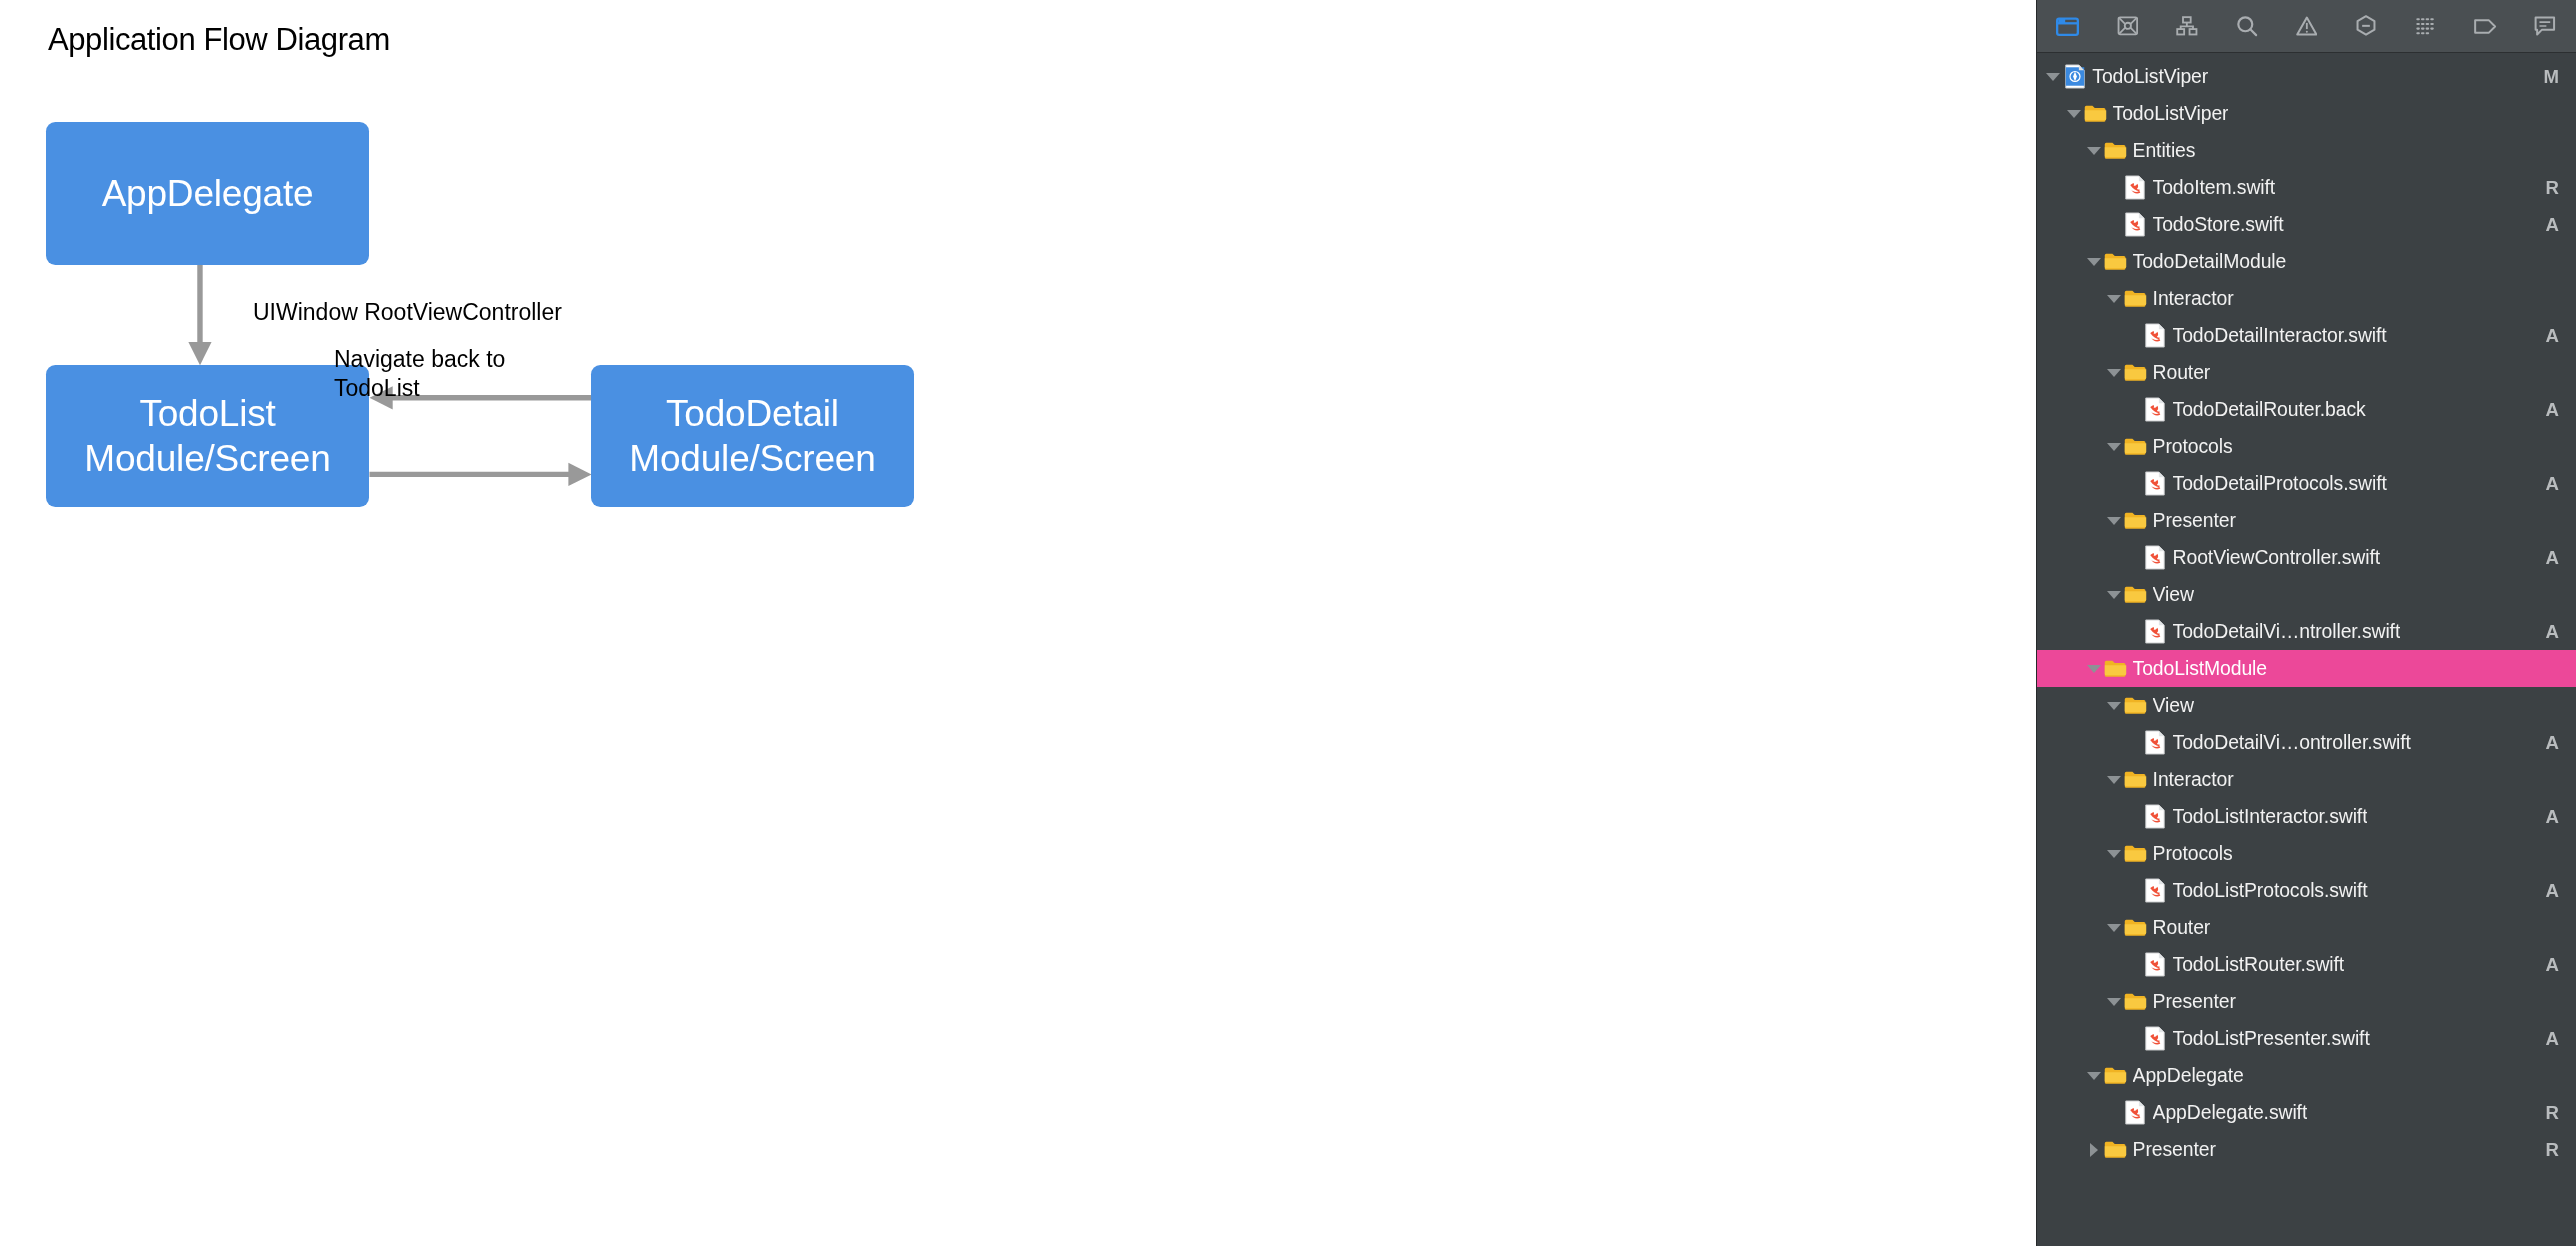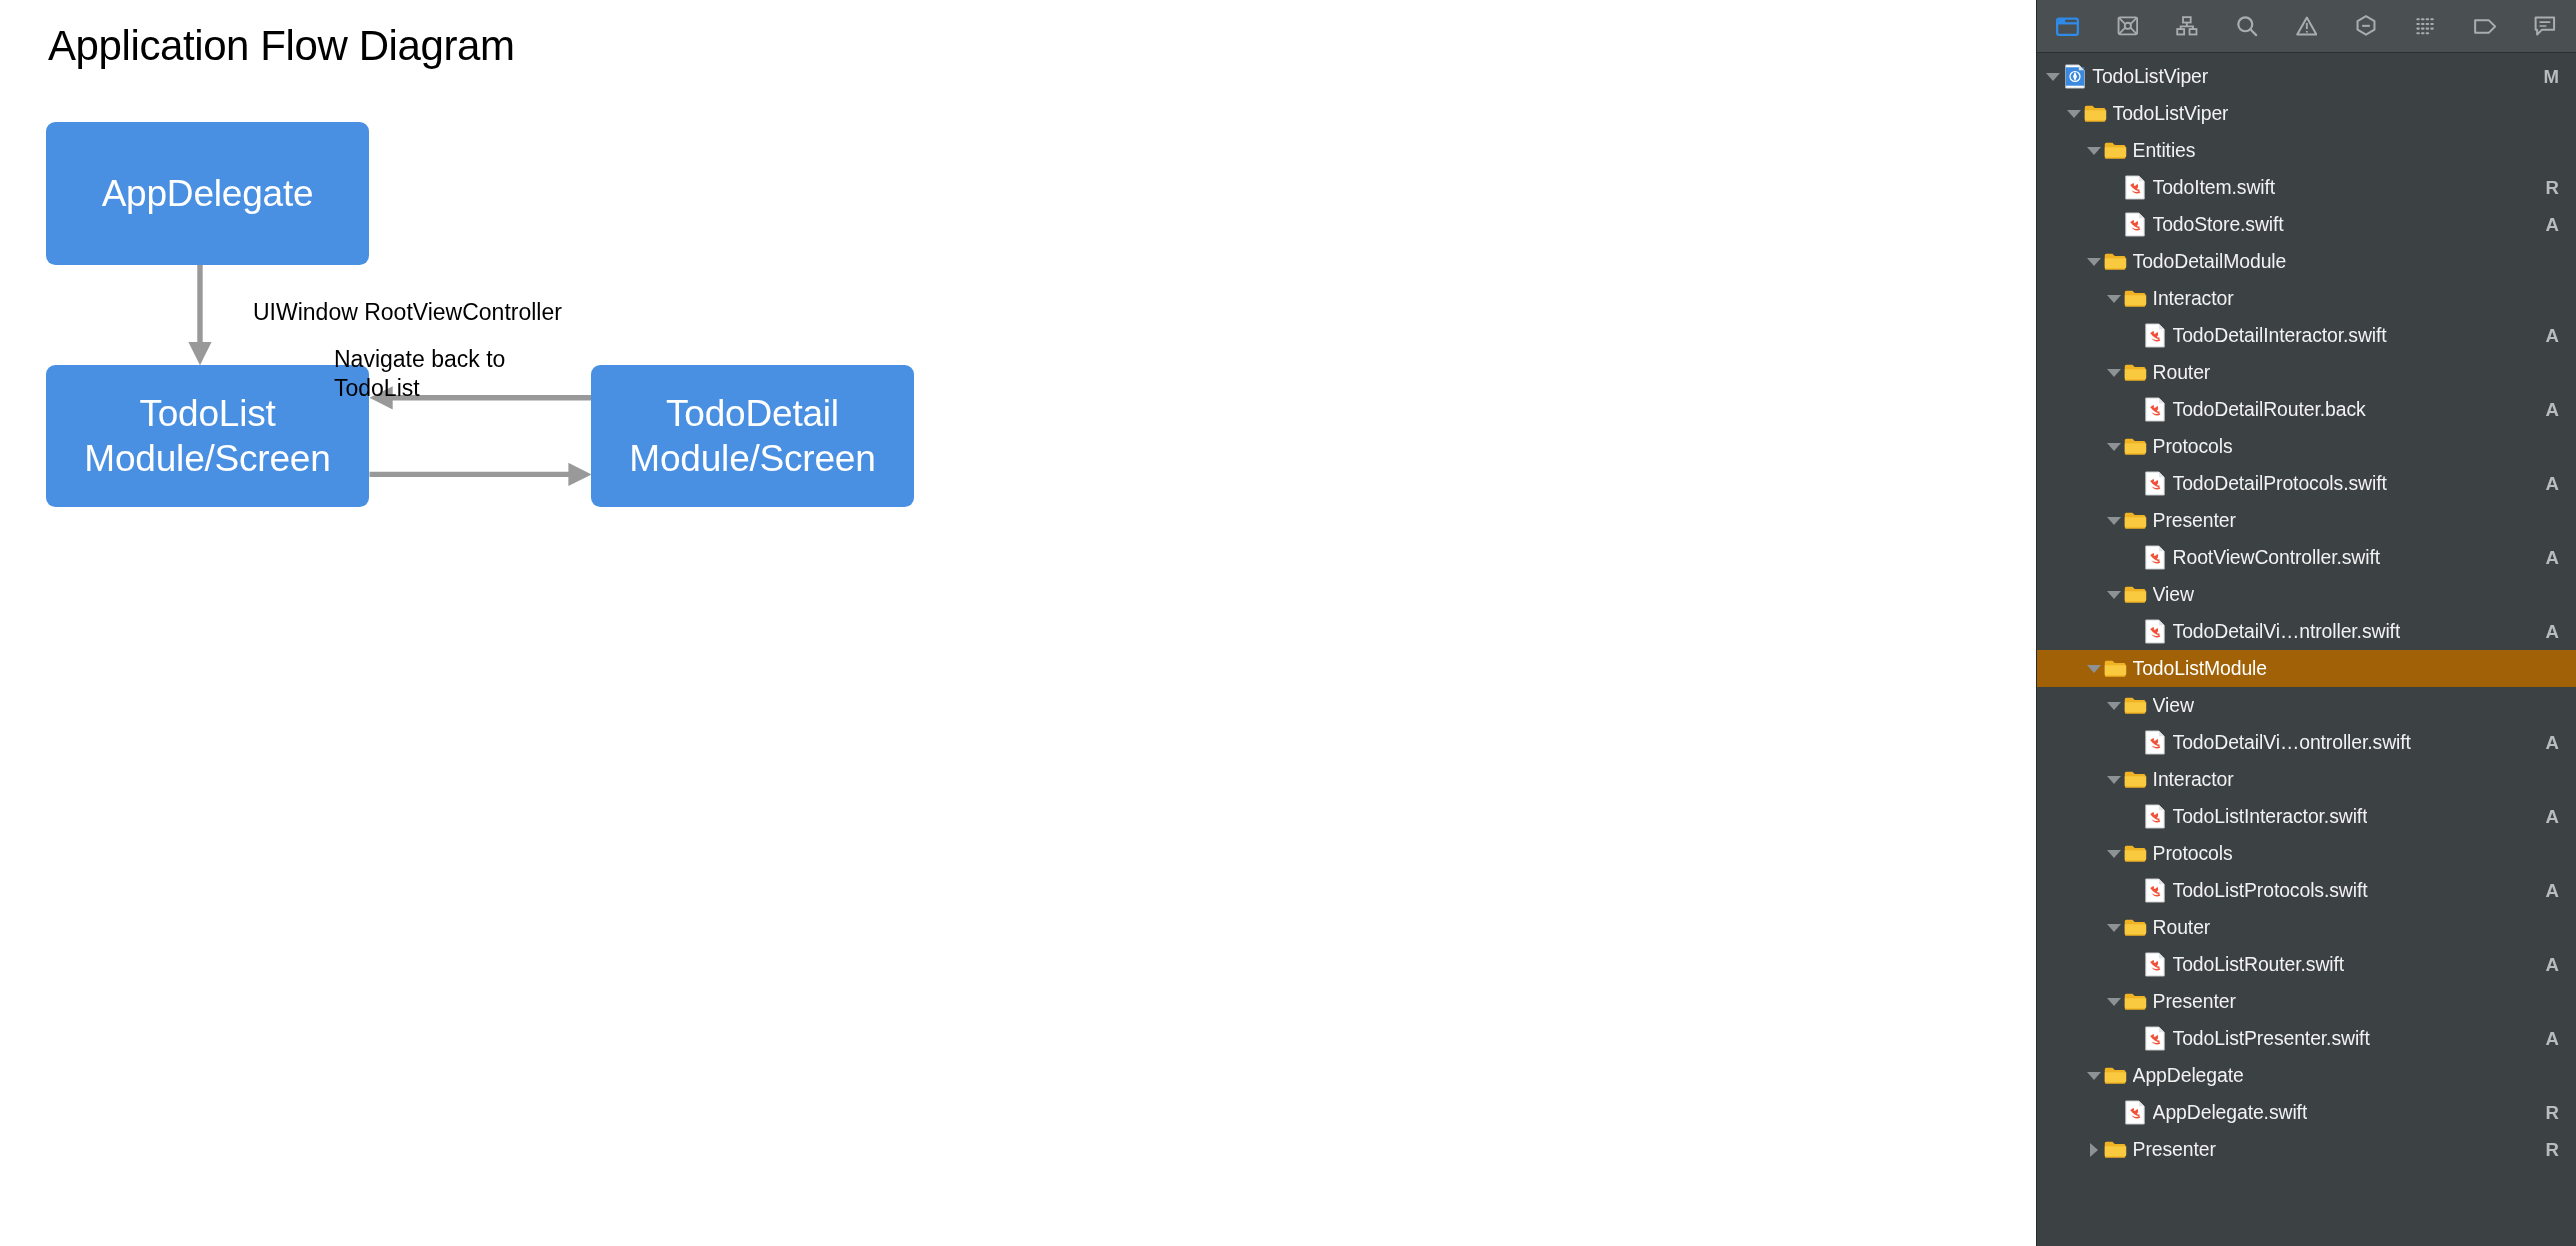--- a/index.html
+++ b/index.html
@@ -14,21 +14,21 @@
   
   .canvas {
     position: relative;
     width: 2036px; height: 1246px;
     background: #ffffff;
     flex: 0 0 2036px;
   }
   .diagram-title {
     position: absolute;
     left: 48px; top: 21.7px;
-    font-size: 42px;
+    font-size: 31px;
     font-weight: 400;
     color: #000000;
     letter-spacing: -0.4px;
     white-space: nowrap;
   }
   .node {
     position: absolute;
     background: #4a90e2;
     border-radius: 9.3px;
     color: #ffffff;
@@ -92,21 +92,21 @@
     overflow: hidden;
   }
   .row {
     height: 37px;
     display: flex;
     align-items: center;
     padding-right: 17px;
     position: relative;
     white-space: nowrap;
   }
-  .row.selected { background: #a16207; }
+  .row.selected { background: #ec4899; }
   .tri {
     width: 17px; flex: 0 0 17px;
     display: flex; align-items: center; justify-content: center;
     font-size: 0;
   }
   .tri i {
     display: block;
     width: 0; height: 0;
     border-left: 7px solid transparent;
     border-right: 7px solid transparent;

